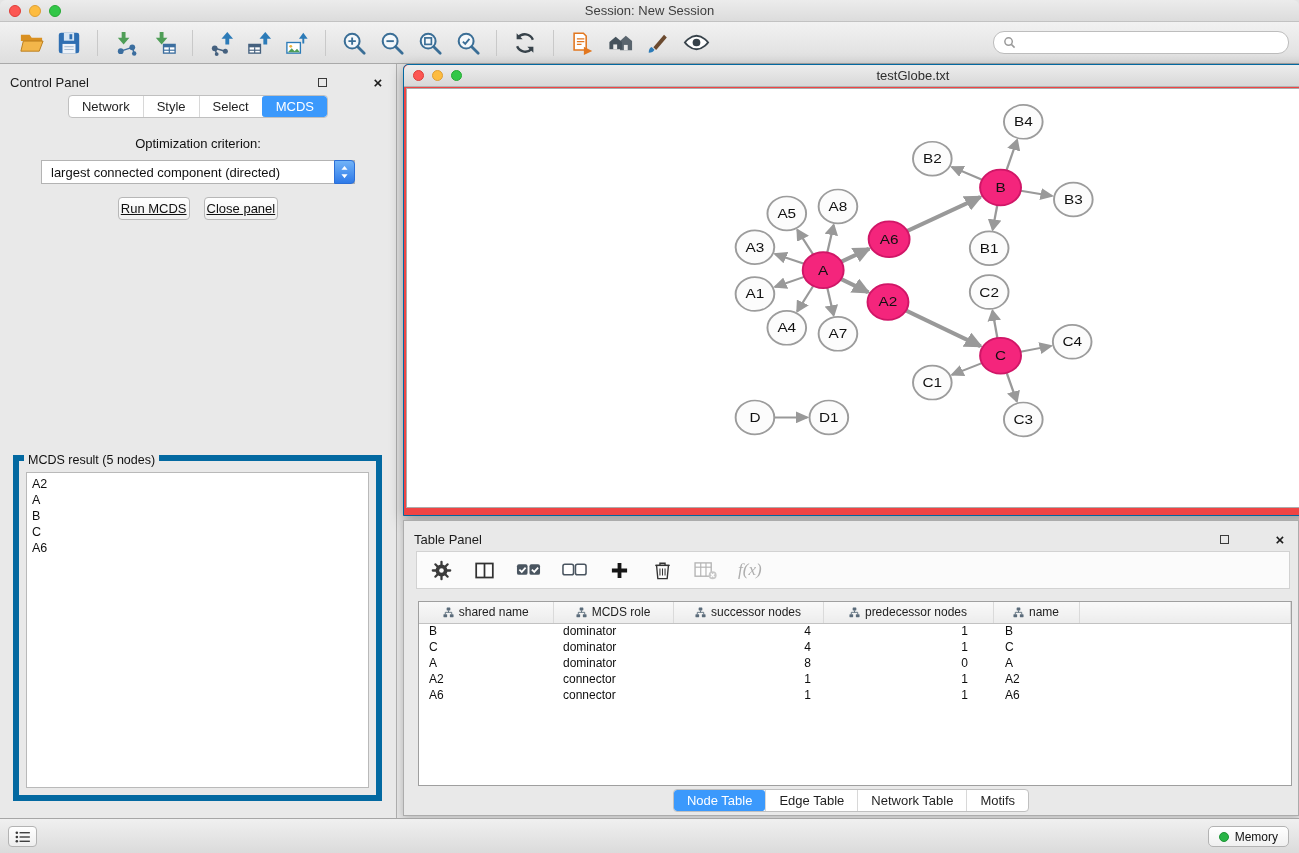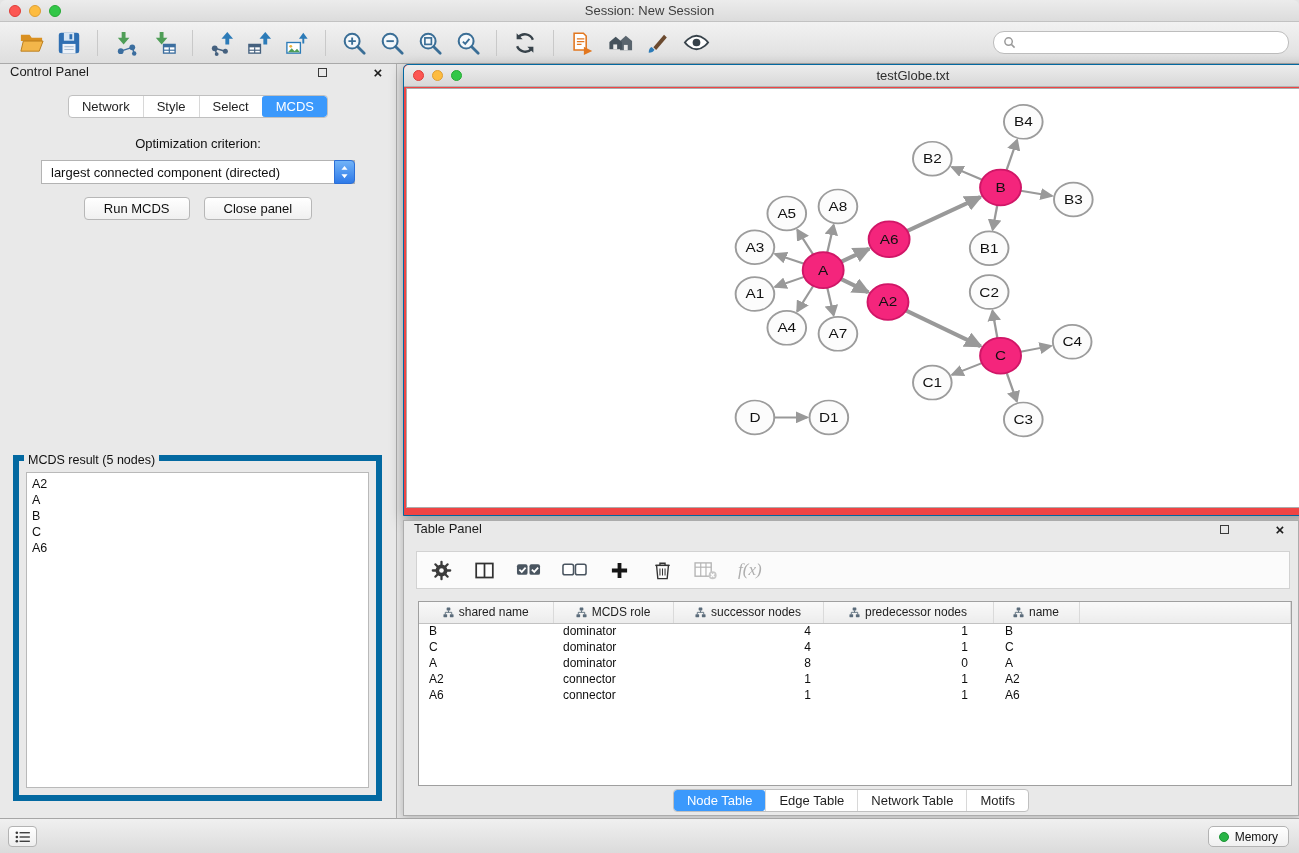--- a/index.html
+++ b/index.html
@@ -25,21 +25,21 @@
     display:flex; align-items:center; padding-left:12px; }
   .tb-groups { display:flex; align-items:center; }
   .tb-btn { width:38px; height:34px; display:flex; align-items:center; justify-content:center; }
   .tb-sep { width:1px; height:26px; background:#C9C9C9; margin:0 9px; }
   .icon { display:inline-flex; align-items:center; justify-content:center; }
   .searchbox { position:absolute; right:10px; top:9px; width:296px; height:23px; background:#fff;
     border:1px solid #BDBDBD; border-radius:11px; display:flex; align-items:center; padding:0 9px; gap:5px; }
   .searchbox input { border:none; outline:none; flex:1; font-size:12px; background:transparent; font-family:inherit; }
 
   
-  .panel-header { height:26px; display:flex; align-items:flex-start; padding:0 10px; font-size:13px; color:#1C1C1C;gap:32px; }
+  .panel-header { height:26px; display:flex; align-items:flex-end; padding:0 10px; font-size:13px; color:#1C1C1C;gap:32px; }
   .panel-header .spacer { flex:1; }
   .win-btn { width:16px; height:16px; display:flex; align-items:center; justify-content:center; margin-left:8px; }
   .float-glyph { width:9px; height:9px; border:1.5px solid #3A3A3A; display:inline-block; background:transparent; }
   .close-glyph { font-size:15px; font-weight:bold; color:#1E1E1E; line-height:1; }
   .seg { display:inline-flex; background:#FFFFFF; border:1px solid #C0C0C0; border-radius:4px; overflow:hidden; }
   .seg .tab { padding:3px 13px; font-size:13px; color:#1F1F1F; border-left:1px solid #D8D8D8; white-space:nowrap; }
   .seg .tab:first-child { border-left:none; }
   .seg .tab.active { background:#3B99FC; color:#FFFFFF; border-radius:3px; border-left-color:#3B99FC; }
 
   
@@ -47,21 +47,21 @@
     background:#E9E9E9; border-right:1px solid #AFAFAF; }
   .cp-tabs { display:flex; justify-content:center; margin-top:5px; }
   .cp-opt-label { text-align:center; font-size:13px; color:#101010; margin-top:18px; }
   .cp-dropdown { width:314px; height:24px; margin:9px auto 0; background:#fff; border:1px solid #B3B3B3;
     border-radius:0; display:flex; align-items:center; position:relative; padding-left:9px; font-size:13px; color:#101010; }
   .dd-stepper { position:absolute; right:-1px; top:-1px; bottom:-1px; width:21px;
     background:linear-gradient(#71B3F8,#2F7AE8); border:1px solid #2C6FD6; border-radius:0 4px 4px 0;
     display:flex; align-items:center; justify-content:center; }
   .cp-buttons { display:flex; justify-content:center; gap:14px; margin-top:13px; }
   .btn { background:linear-gradient(#FFFFFF,#F0F0F0); border:1px solid #B7B7B7; border-radius:4px;
-    padding:3px 19px; font-size:13px; color:#101010; font-family:inherit; }
+    padding:3px 2px; font-size:13px; color:#101010; font-family:inherit;text-decoration:underline; }
   .mcds-fieldset { position:absolute; left:13px; right:14px; top:391px; bottom:17px; border:6px solid #0369a1; }
   .mcds-legend { position:absolute; top:-8px; left:5px; background:#E9E9E9; padding:0 4px; font-size:12.5px; color:#101010; }
   .mcds-list { position:absolute; left:7px; right:7px; top:11px; bottom:7px; background:#fff;
     border:1px solid #B9B9B9; padding:3px 5px; font-size:12.5px; color:#101010; overflow:auto; }
   .mcds-item { line-height:16px; }
 
   
   .network-window { position:absolute; left:403px; top:64px; width:1020px; height:452px;
     background:#ef4444; border:1px solid #0369a1; box-shadow:0 4px 14px rgba(0,0,0,0.35); border-radius:5px 5px 0 0; }
   .nw-titlebar { position:absolute; top:0; left:0; right:0; height:22px;

